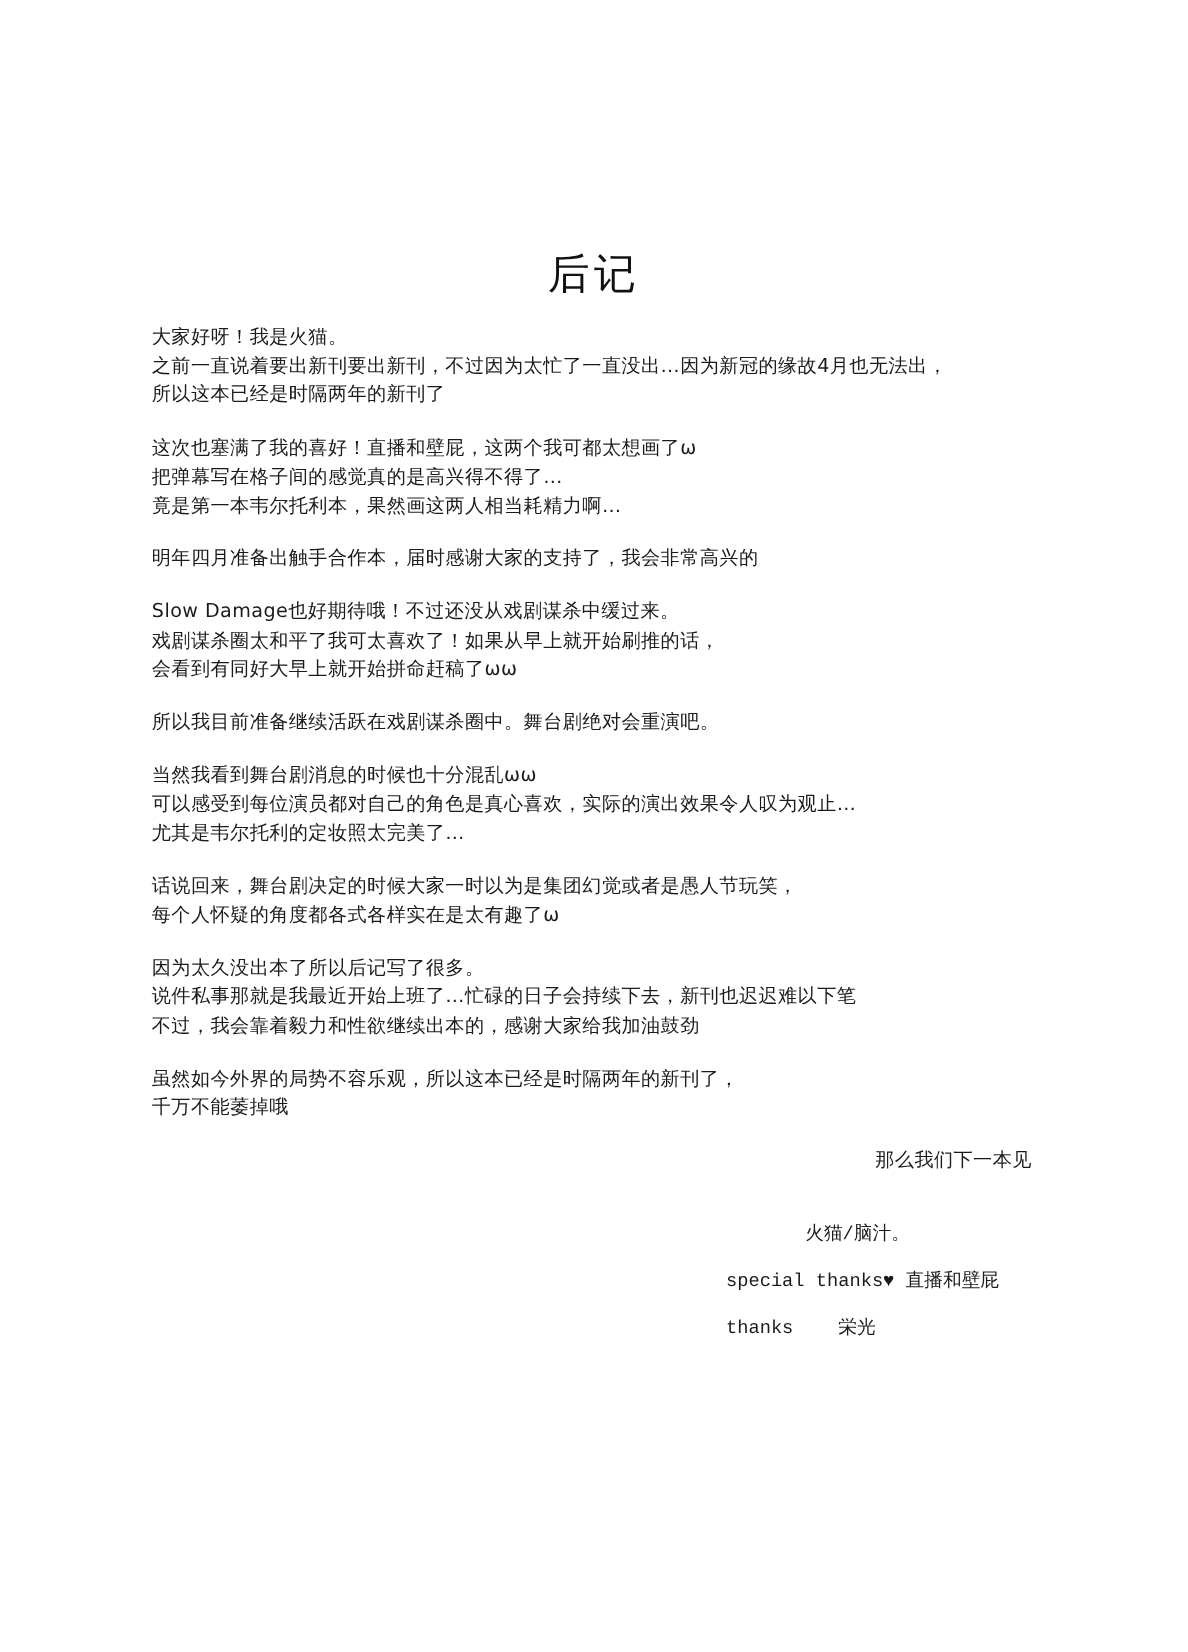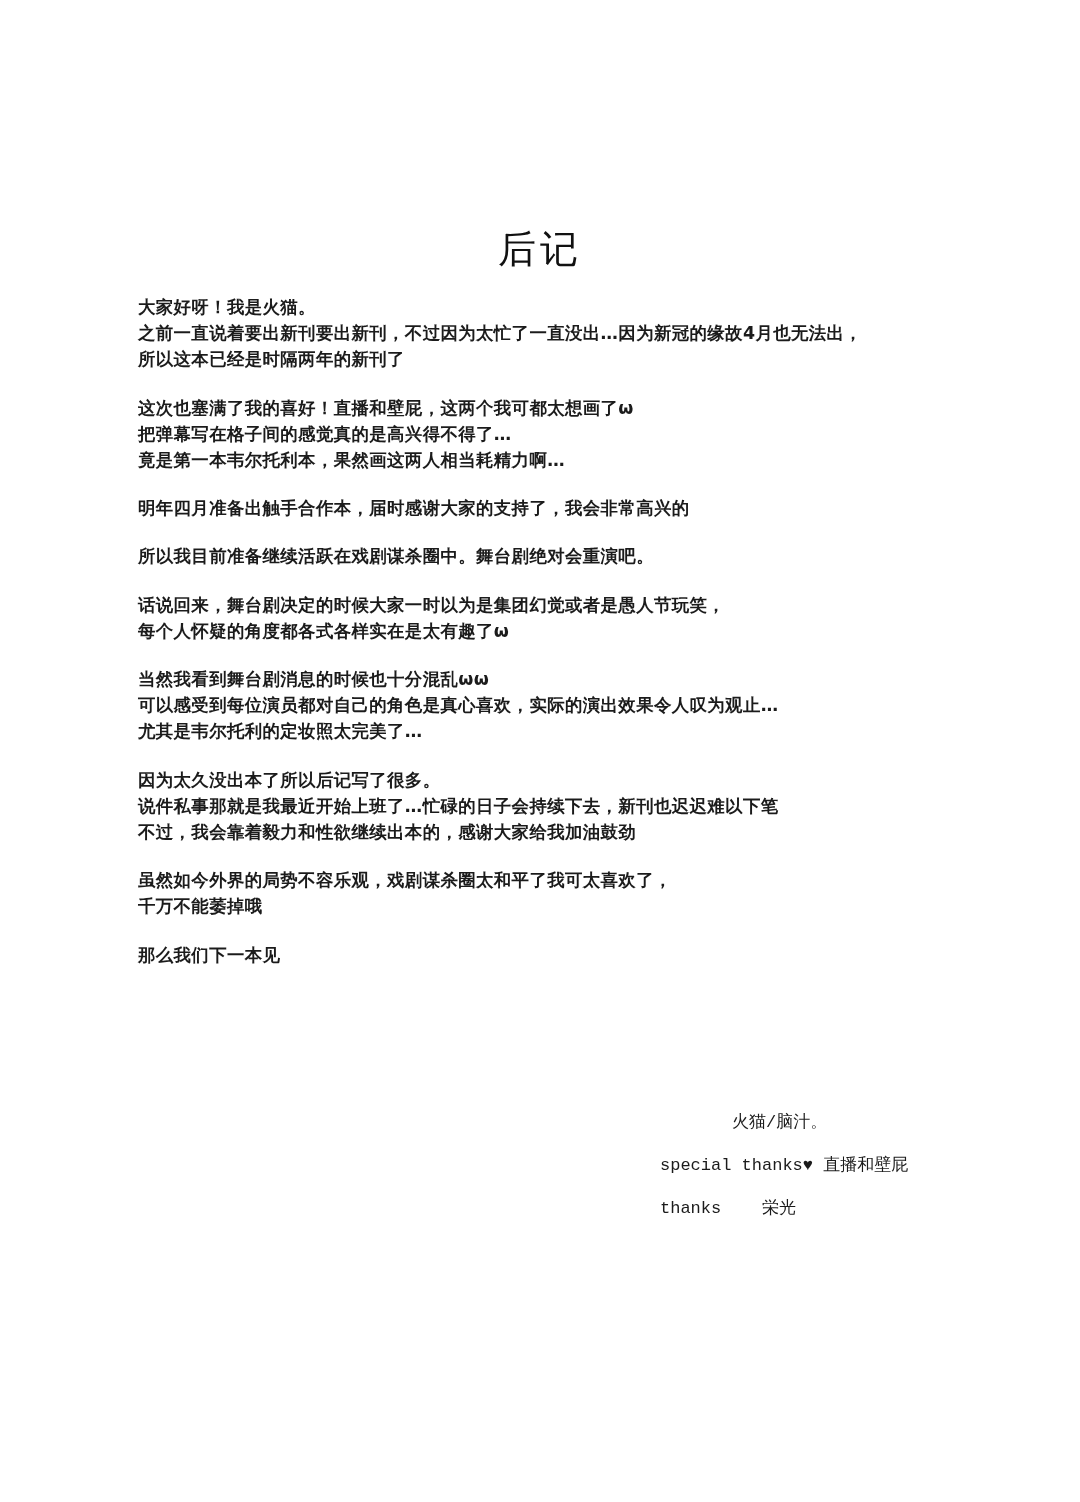--- a/index.html
+++ b/index.html
@@ -39,24 +39,24 @@
     top: 282px;
     width: 800px;
     font-size: 17.4px;
     line-height: 26.2px;
     color: #1b1b1b;
     letter-spacing: 0.4px;
   }
   .para {
     margin: 0 0 22px 0;
     white-space: pre-line;
-    font-weight: bold;
   }
   .para:last-child {
     margin-bottom: 0;
+    text-align: right;
   }
   .credits {
     position: absolute;
     left: 660px;
     top: 1098px;
     width: 400px;
     font-family: Liberation Mono, monospace;
     font-size: 17px;
     line-height: 25px;
     color: #1b1b1b;
@@ -88,30 +88,33 @@
   <div class="title">后记</div>
 
   <div class="body-text">
     <p class="para">大家好呀！我是火猫。
 之前一直说着要出新刊要出新刊，不过因为太忙了一直没出…因为新冠的缘故4月也无法出，
 所以这本已经是时隔两年的新刊了</p>
     <p class="para">这次也塞满了我的喜好！直播和壁屁，这两个我可都太想画了ω
 把弹幕写在格子间的感觉真的是高兴得不得了…
 竟是第一本韦尔托利本，果然画这两人相当耗精力啊…</p>
     <p class="para">明年四月准备出触手合作本，届时感谢大家的支持了，我会非常高兴的</p>
+    <p class="para">Slow Damage也好期待哦！不过还没从戏剧谋杀中缓过来。
+戏剧谋杀圈太和平了我可太喜欢了！如果从早上就开始刷推的话，
+会看到有同好大早上就开始拼命赶稿了ωω</p>
     <p class="para">所以我目前准备继续活跃在戏剧谋杀圈中。舞台剧绝对会重演吧。</p>
-    <p class="para">话说回来，舞台剧决定的时候大家一时以为是集团幻觉或者是愚人节玩笑，
-每个人怀疑的角度都各式各样实在是太有趣了ω</p>
     <p class="para">当然我看到舞台剧消息的时候也十分混乱ωω
 可以感受到每位演员都对自己的角色是真心喜欢，实际的演出效果令人叹为观止…
 尤其是韦尔托利的定妆照太完美了…</p>
+    <p class="para">话说回来，舞台剧决定的时候大家一时以为是集团幻觉或者是愚人节玩笑，
+每个人怀疑的角度都各式各样实在是太有趣了ω</p>
     <p class="para">因为太久没出本了所以后记写了很多。
 说件私事那就是我最近开始上班了…忙碌的日子会持续下去，新刊也迟迟难以下笔
 不过，我会靠着毅力和性欲继续出本的，感谢大家给我加油鼓劲</p>
-    <p class="para">虽然如今外界的局势不容乐观，戏剧谋杀圈太和平了我可太喜欢了，
+    <p class="para">虽然如今外界的局势不容乐观，所以这本已经是时隔两年的新刊了，
 千万不能萎掉哦</p>
     <p class="para">那么我们下一本见</p>
   </div>
 
   <div class="credits">
     <div class="credit-block">
       <div class="credit-name">火猫/脑汁。</div>
     </div>
     <div class="credit-block">
       <div class="credit-line"><span>special thanks</span><span class="heart">♥</span>&nbsp;<span>直播和壁屁</span></div>

